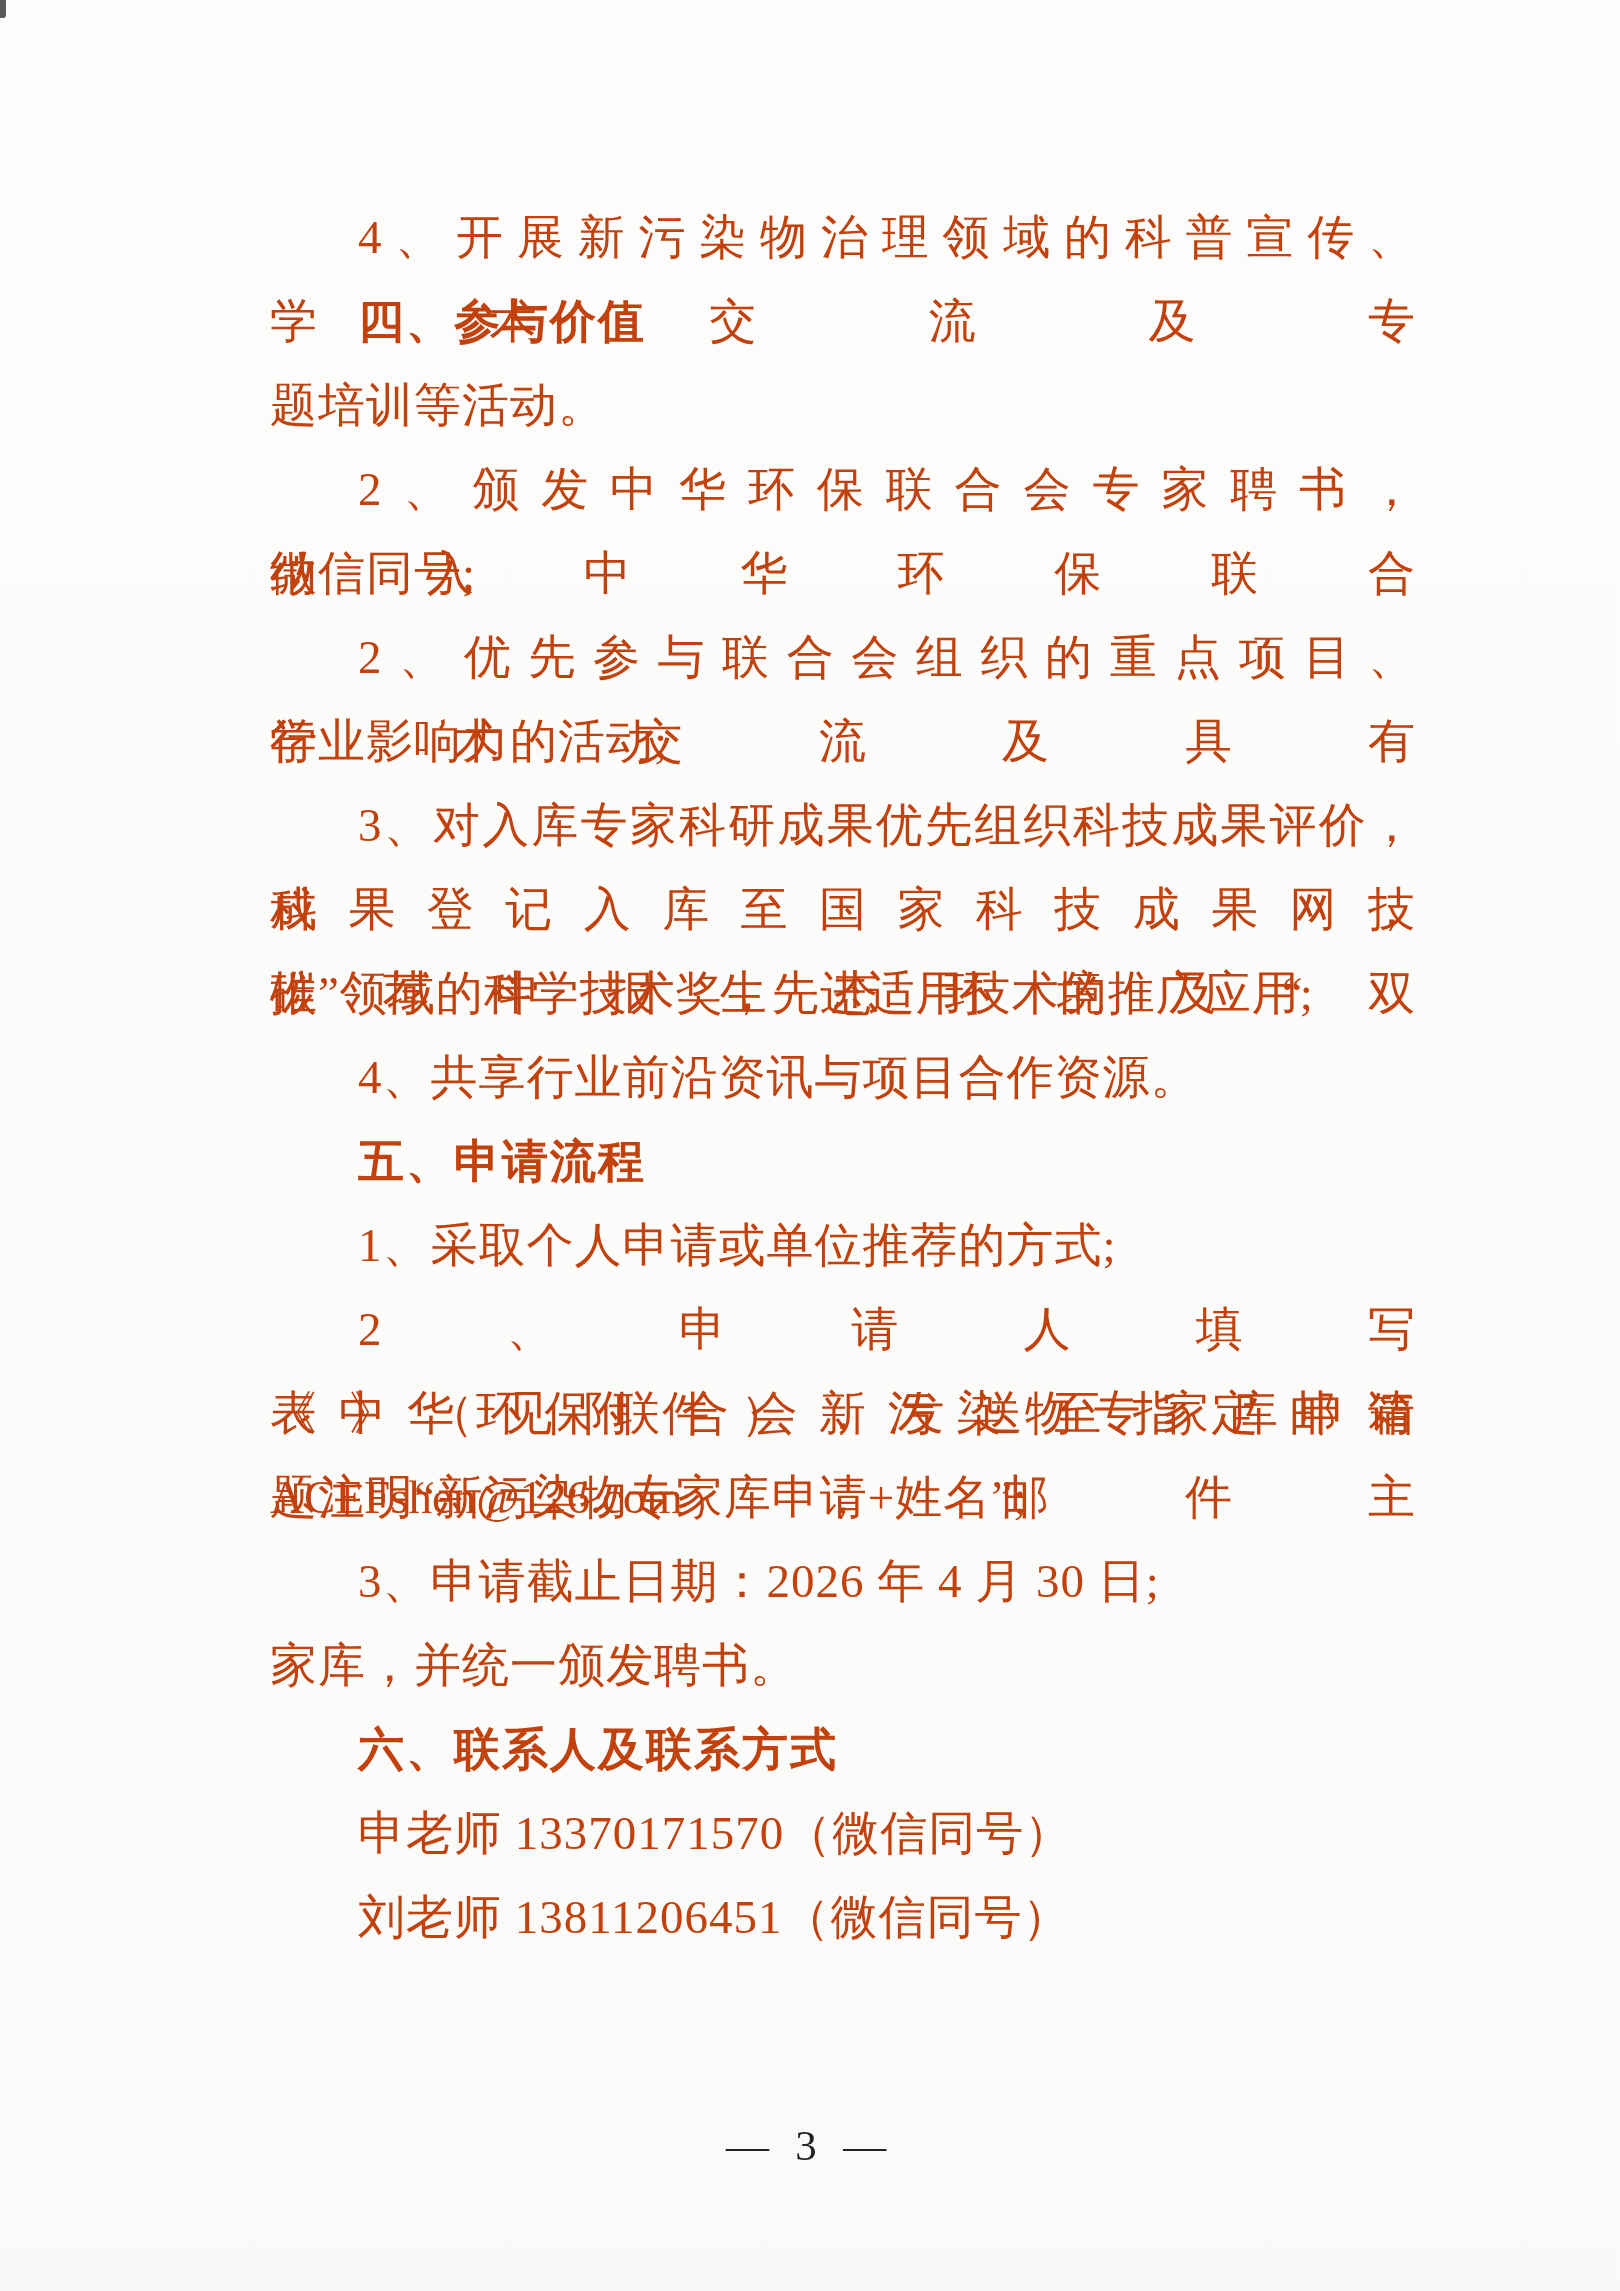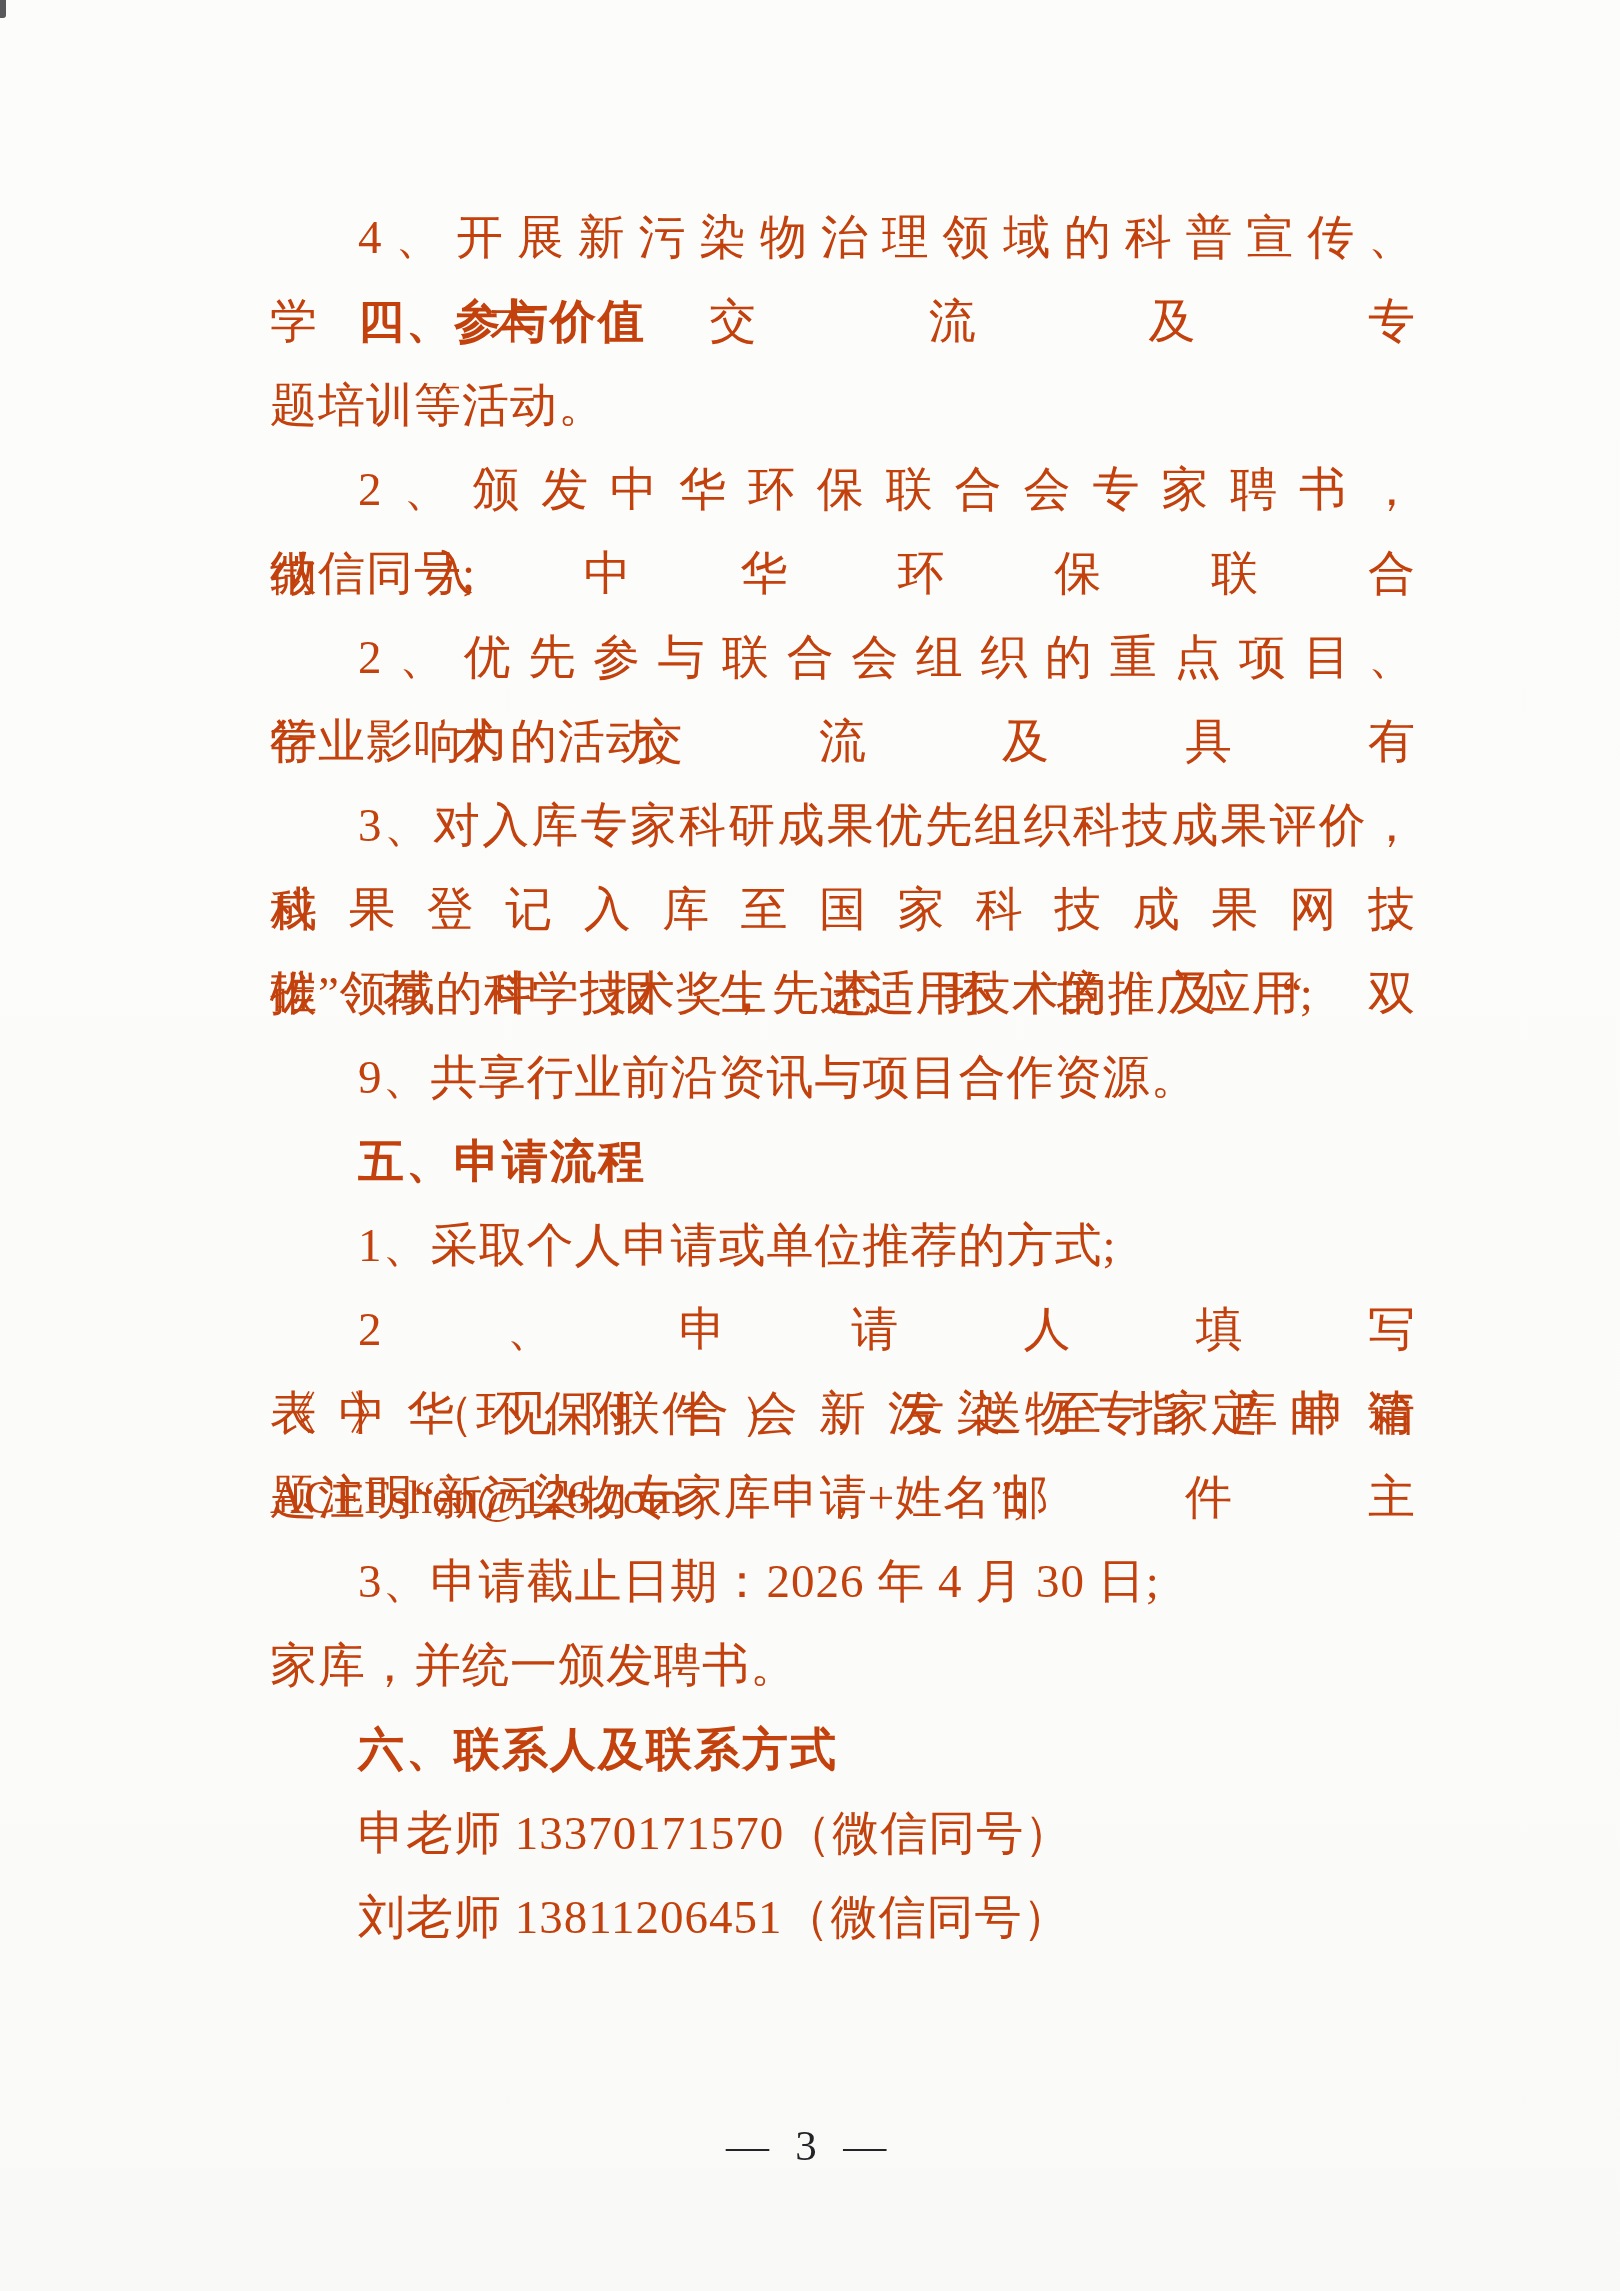--- a/index.html
+++ b/index.html
@@ -77,21 +77,21 @@
     <div class="line indent fill">4、开展新污染物治理领域的科普宣传、学术交流及专</div>
     <div class="line indent heading">四、参与价值</div>
     <div class="line">题培训等活动。</div>
     <div class="line indent fill">2、颁发中华环保联合会专家聘书，纳入中华环保联合</div>
     <div class="line">微信同号;</div>
     <div class="line indent fill">2、优先参与联合会组织的重点项目、学术交流及具有</div>
     <div class="line">行业影响力的活动;</div>
     <div class="line indent fill">3、对入库专家科研成果优先组织科技成果评价，科技</div>
     <div class="line fill">成果登记入库至国家科技成果网，推荐申报生态环境及“双</div>
     <div class="line">碳”领域的科学技术奖，先进适用技术的推广应用;</div>
-    <div class="line indent">9、共享行业前沿资讯与项目合作资源。</div>
+    <div class="line indent">4、共享行业前沿资讯与项目合作资源。</div>
     <div class="line indent heading">五、申请流程</div>
     <div class="line indent">1、采取个人申请或单位推荐的方式;</div>
     <div class="line indent fill">2、申请人填写《中华环保联合会新污染物专家库申请</div>
     <div class="line fill">表》（见附件），发送至指定邮箱 ACEFshen@126.com，邮件主</div>
     <div class="line">题注明“新污染物专家库申请+姓名”;</div>
     <div class="line indent">3、申请截止日期：2026 年 4 月 30 日;</div>
     <div class="line">家库，并统一颁发聘书。</div>
     <div class="line indent heading">六、联系人及联系方式</div>
     <div class="line indent">申老师 13370171570（微信同号）</div>
     <div class="line indent">刘老师 13811206451（微信同号）</div>

